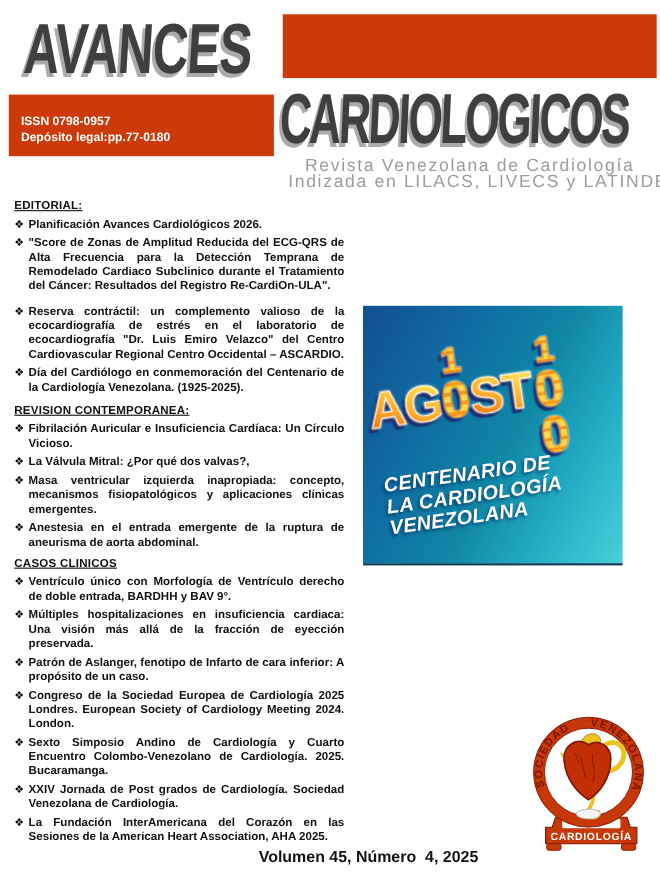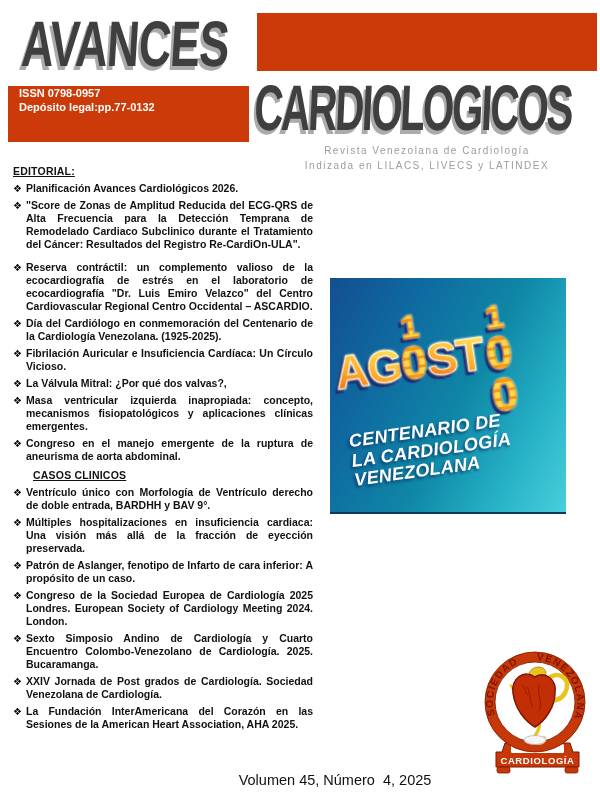--- a/index.html
+++ b/index.html
@@ -11,48 +11,48 @@
   .avances{
     position:absolute;left:24px;top:10px;font-size:56px;line-height:60px;
     font-weight:800;color:#3f3f3f;letter-spacing:-1px;white-space:nowrap;
     transform:scale(0.8,1.15) skewX(-5deg);transform-origin:0 0;
     text-shadow:-3px 3px 0 #ababab;
   }
   .red-top{position:absolute;left:257px;top:13px;width:340px;height:58px;background:#cb3a08;}
   .issn-band{
     position:absolute;left:8px;top:86px;width:241px;height:56px;background:#cb3a08;
     color:#fff;font-weight:bold;font-size:11px;line-height:14px;
-    padding:0 0 0 11px;box-sizing:border-box;
+    padding:18px 0 0 11px;box-sizing:border-box;
   }
   .cardiologicos{
     position:absolute;left:256px;top:74px;font-size:56px;line-height:60px;
     font-weight:800;color:#3f3f3f;letter-spacing:-3px;white-space:nowrap;
     transform:scale(0.72,1.15) skewX(-4deg);transform-origin:0 0;
     text-shadow:-3px 3px 0 #ababab;
   }
   .subtitle{
     position:absolute;left:262px;top:143px;width:330px;text-align:center;
-    color:#9c9c9c;font-size:10px;line-height:15px;letter-spacing:1.5px;white-space:nowrap;
+    color:#9c9c9c;font-size:16px;line-height:15px;letter-spacing:1.5px;white-space:nowrap;
   }
   
   .toc{position:absolute;left:13px;top:165px;width:300px;font-size:10.5px;}
   .sec-title{
     font-weight:bold;text-decoration:underline;line-height:13px;
     margin:8px 0 4px 0;letter-spacing:0.2px;
   }
-  .sec-title.first{margin-top:0;}
-  .sec-title.mt-sm{margin-top:6px;margin-left:20px;}
+  .sec-title.first{margin-top:16px;}
+  .sec-title.mt-sm{margin-top:6px;}
   .item{display:flex;margin:0 0 4px 0;}
   .item.gap-top{margin-top:10px;}
   .bullet{flex:0 0 13px;font-size:10px;line-height:13px;color:#000;}
   .itxt{flex:1;text-align:justify;line-height:13px;font-weight:bold;}
   
   .volume{
     position:absolute;left:230px;top:772px;width:210px;text-align:center;
-    font-weight:normal;font-size:14.5px;white-space:pre;
+    font-weight:bold;font-size:14.5px;white-space:pre;
   }
   
   .poster{
     position:absolute;left:330px;top:278px;width:236px;height:236px;
     background:linear-gradient(118deg,#134f90 0%,#0f6ba1 28%,#0f87a6 55%,#25b0c6 78%,#49cfdc 100%);
     border-bottom:2px solid #0a3c57;box-sizing:border-box;overflow:hidden;
   }
   .poster-rot{position:absolute;left:0;top:0;width:236px;height:236px;transform:rotate(-8deg);transform-origin:50% 45%;}
   .agosto{position:absolute;left:8px;top:30px;display:flex;align-items:flex-end;}
   .aword{
@@ -82,21 +82,21 @@
   
   .logo{position:absolute;left:475px;top:643px;width:125px;height:135px;}
 </style>
 </head>
 <body>
 
 <div class="avances">AVANCES</div>
 <div class="red-top"></div>
 <div class="issn-band">
   <div>ISSN 0798-0957</div>
-  <div>Depósito legal:pp.77-0132</div>
+  <div>Depósito legal:pp.77-0180</div>
 </div>
 <div class="cardiologicos">CARDIOLOGICOS</div>
 <div class="subtitle">
   <div>Revista Venezolana de Cardiología</div>
   <div>Indizada en LILACS, LIVECS y LATINDEX</div>
 </div>
 
 <div class="toc">
 
   <div class="sec-title first">EDITORIAL:</div>
@@ -112,35 +112,36 @@
   <div class="item gap-top">
     <span class="bullet">❖</span>
     <span class="itxt">Reserva contráctil: un complemento valioso de la ecocardiografía de estrés en el laboratorio de ecocardiografía "Dr. Luis Emiro Velazco" del Centro Cardiovascular Regional Centro Occidental – ASCARDIO.</span>
   </div>
 
   <div class="item">
     <span class="bullet">❖</span>
     <span class="itxt">Día del Cardiólogo en conmemoración del Centenario de la Cardiología Venezolana.  (1925-2025).</span>
   </div>
 
+  <div class="sec-title">REVISION CONTEMPORANEA:</div>
   <div class="item">
     <span class="bullet">❖</span>
     <span class="itxt">Fibrilación Auricular e Insuficiencia Cardíaca: Un Círculo Vicioso.</span>
   </div>
   <div class="item">
     <span class="bullet">❖</span>
     <span class="itxt">La Válvula Mitral: ¿Por qué dos valvas?,</span>
   </div>
   <div class="item">
     <span class="bullet">❖</span>
     <span class="itxt">Masa ventricular izquierda inapropiada: concepto, mecanismos fisiopatológicos y aplicaciones clínicas emergentes.</span>
   </div>
   <div class="item">
     <span class="bullet">❖</span>
-    <span class="itxt">Congreso en el manejo emergente de la ruptura de aneurisma de aorta abdominal.</span>
+    <span class="itxt">Anestesia en el entrada emergente de la ruptura de aneurisma de aorta abdominal.</span>
   </div>
 
   <div class="sec-title mt-sm">CASOS CLINICOS</div>
   <div class="item">
     <span class="bullet">❖</span>
     <span class="itxt">Ventrículo único con Morfología de Ventrículo derecho de doble entrada, BARDHH y BAV 9°.</span>
   </div>
   <div class="item">
     <span class="bullet">❖</span>
     <span class="itxt">Múltiples hospitalizaciones en insuficiencia cardiaca: Una visión más allá de la fracción de eyección preservada.</span>

